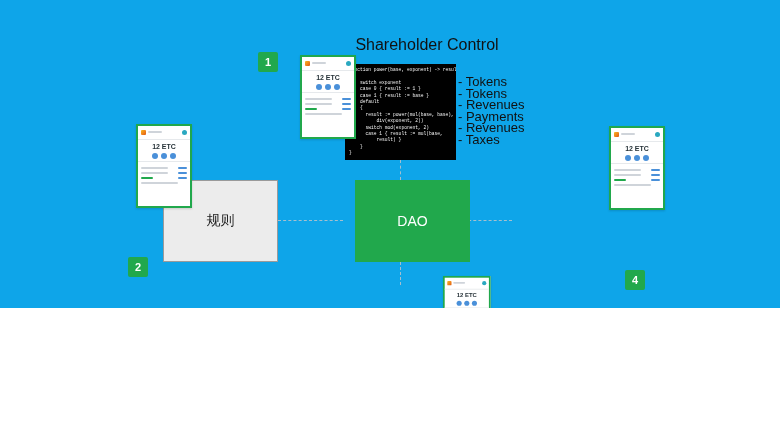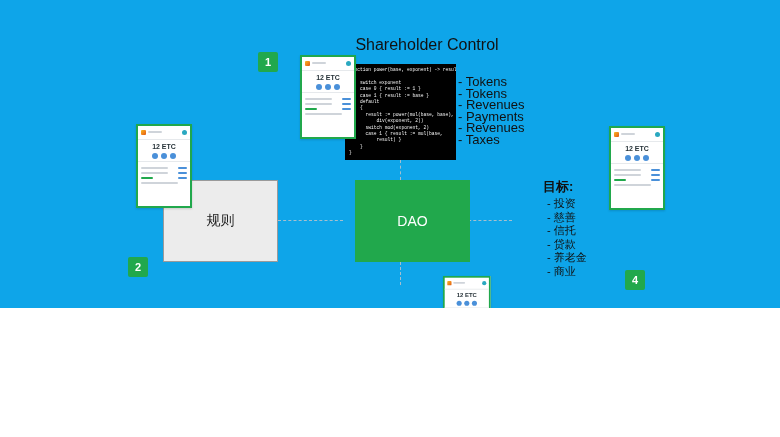--- a/index.html
+++ b/index.html
@@ -138,31 +138,20 @@
       <div class="feature-item">- Taxes</div>
     </div>
 
   <div class="abs box" id="box-rules">
     <span>规则</span>
   </div>
   <div class="abs box" id="box-dao">
     <span>DAO</span>
   </div>
 
-  <div class="abs goals">
-    <div class="goals-title">目标:</div>
-    <div>
-        <div class="goal-item">- 投资</div>
-        <div class="goal-item">- 慈善</div>
-        <div class="goal-item">- 信托</div>
-        <div class="goal-item">- 贷款</div>
-        <div class="goal-item">- 养老金</div>
-        <div class="goal-item">- 商业</div>
-      </div>
-  </div>
 
   <div class="abs phone" id="phone-top">
     <div class="ph-header">
       <span class="ph-logo"></span>
       <span class="ph-bar w1"></span>
       <span class="ph-spacer"></span>
       <span class="ph-avatar"></span>
     </div>
     <div class="ph-div"></div>
     <div class="ph-balance">12 ETC</div>

